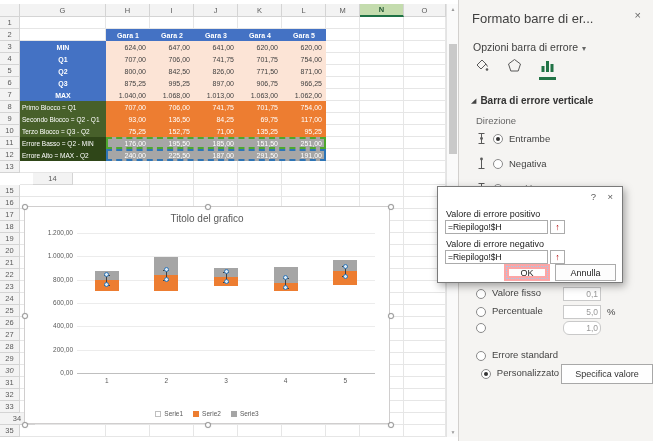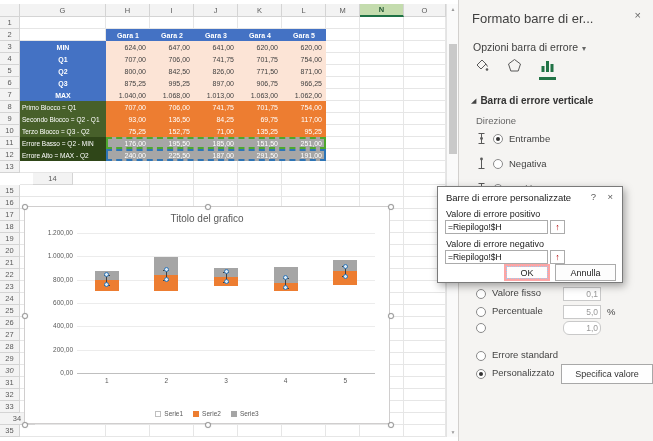--- a/index.html
+++ b/index.html
@@ -91,21 +91,21 @@
   .dlg-close{position:absolute;right:9px;top:4px;font-size:9.5px;color:#555;}
   .dlg-label{position:absolute;left:8px;font-size:9px;color:#222;}
   .dlg-input{position:absolute;left:7px;width:103px;height:14px;border:1px solid #ABABAB;background:#fff;
              font-size:8.5px;color:#111;display:flex;align-items:center;padding-left:2px;
              box-sizing:border-box;overflow:hidden;white-space:nowrap;}
   .dlg-pick{position:absolute;left:112px;width:15px;height:14px;border:1px solid #ABABAB;background:#fff;
             box-sizing:border-box;display:flex;align-items:center;justify-content:center;
             font-size:9px;font-weight:bold;color:#B00000;}
   .dlg-btn{position:absolute;height:17px;border:1px solid #ABABAB;background:#FDFDFD;font-size:9px;
            color:#222;display:flex;align-items:center;justify-content:center;box-sizing:border-box;}
-  .dlg-btn.default{border:3px solid #fca5a5;outline:1px dotted #9ECBF0;outline-offset:-3px;}
+  .dlg-btn.default{border:5px solid #fca5a5;outline:1px dotted #9ECBF0;outline-offset:-3px;}
 </style>
 </head>
 <body>
 
 <div class="screen">
 
   <div id="grid">
       <div class="gline" style="left: 105px; top: 17px; width: 1px; height: 420px;"></div>
       <div class="gline" style="left: 149px; top: 17px; width: 1px; height: 420px;"></div>
       <div class="gline" style="left: 193px; top: 17px; width: 1px; height: 420px;"></div>
@@ -434,30 +434,29 @@
         <div class="pinput" style="top: 305px;">5,0</div>
         <div class="psuffix" style="top: 306px;">%</div>
         <div class="amt-row" style="top: 322px;">
           <span class="radio"></span>
         </div>
         <div class="pinput" style="top: 321px; border-radius: 6px;">1,0</div>
         <div class="amt-row" style="top: 350px;">
           <span class="radio"></span>
           <span>Errore standard</span>
         </div>
-        <div class="amt-row" style="top: 368px;">
+        <div class="amt-row" style="top: 368px; justify-content: center;">
           <span class="radio sel"></span>
           <span>Personalizzato</span>
         </div>
         <div class="spec-btn">Specifica valore</div>
       </div>
   </div>
 
   <div id="dialog">
-    <div class="dlg-title">Barre di errore personalizzate</div>
     <div class="dlg-help">?</div>
     <div class="dlg-close">×</div>
     <div class="dlg-label" style="top:22px;">Valore di errore positivo</div>
     <div class="dlg-input" style="top:33px;">=Riepilogo!$H</div>
     <div class="dlg-pick" style="top:33px;">↑</div>
     <div class="dlg-label" style="top:52px;">Valore di errore negativo</div>
     <div class="dlg-input" style="top:63px;">=Riepilogo!$H</div>
     <div class="dlg-pick" style="top:63px;">↑</div>
     <div class="dlg-btn default" style="left:66px;top:77px;width:46px;">OK</div>
     <div class="dlg-btn" style="left:117px;top:77px;width:61px;">Annulla</div>

